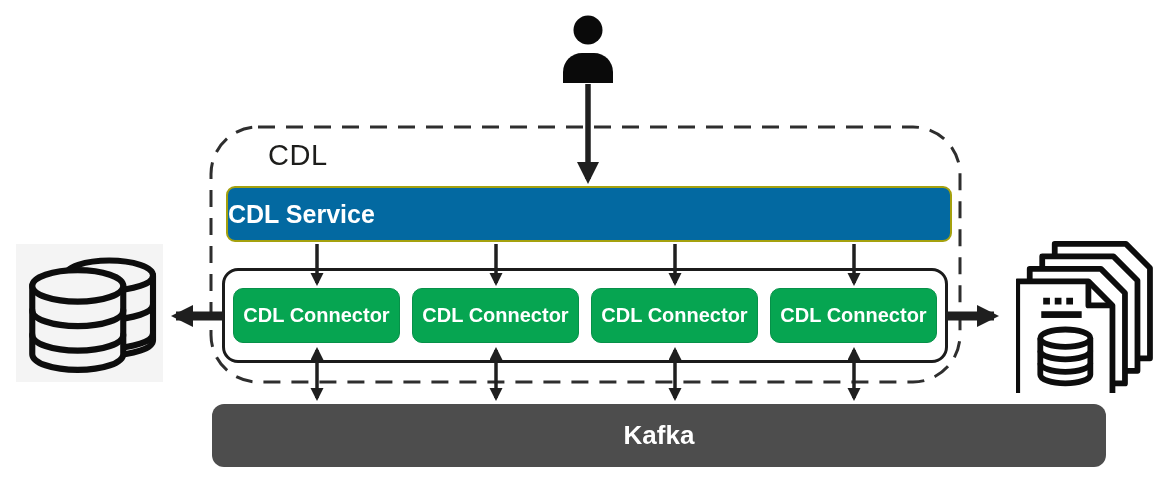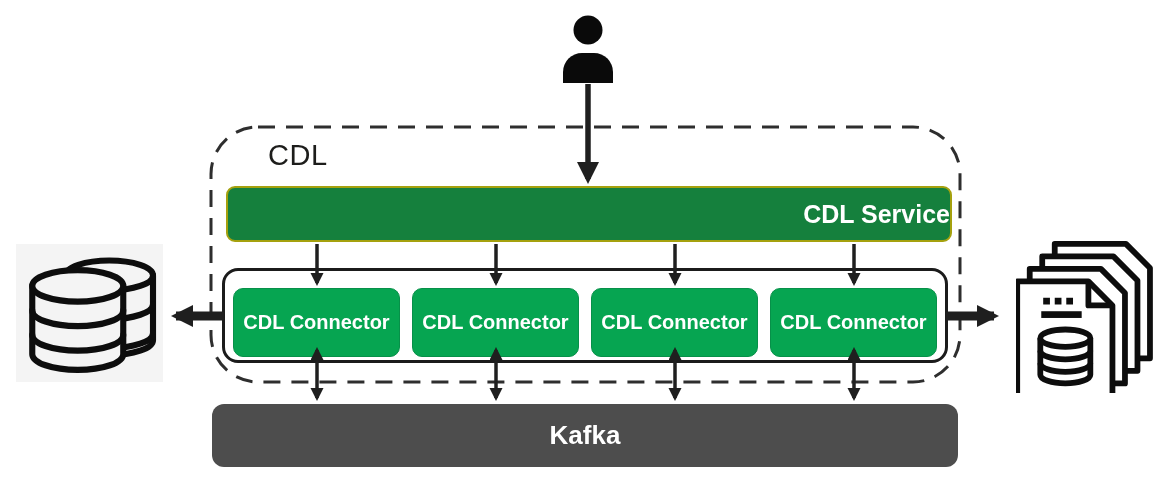--- a/index.html
+++ b/index.html
@@ -1,29 +1,29 @@
 <!DOCTYPE html>
 <html><head>
 <meta charset="utf-8">
 <style>
   html,body{margin:0;padding:0;background:#ffffff;}
   body{font-family:"Liberation Sans", sans-serif;}
   .canvas{position:relative;width:1171px;height:502px;background:#ffffff;overflow:hidden;}
   .abs{position:absolute;}
   .overlay{position:absolute;left:0;top:0;width:1171px;height:502px;pointer-events:none;z-index:5;}
   .group-label{left:268px;top:139px;font-size:29px;font-weight:400;color:#1d1d1b;letter-spacing:0.5px;z-index:2;}
-  .service-bar{left:226px;top:186px;width:726px;height:56px;background:#15803d;border:2px solid #a5a10e;border-radius:9px;
-    display:flex;align-items:center;justify-content:flex-end;z-index:2;box-sizing:border-box;}
+  .service-bar{left:226px;top:186px;width:726px;height:56px;background:#0369a1;border:2px solid #a5a10e;border-radius:9px;
+    display:flex;align-items:center;justify-content:flex-start;z-index:2;box-sizing:border-box;}
   .service-bar span{color:#ffffff;font-size:25px;font-weight:700;}
   .connector-shell{left:222px;top:268px;width:726px;height:95px;background:#ffffff;border:3px solid #1b1b1b;border-radius:16px;z-index:2;box-sizing:border-box;}
-  .connector{top:288px;width:167px;height:69px;background:#06a551;border:1px solid #079049;border-radius:10px;
+  .connector{top:288px;width:167px;height:55px;background:#06a551;border:1px solid #079049;border-radius:10px;
     display:flex;align-items:center;justify-content:center;z-index:3;box-sizing:border-box;}
   .connector span{color:#ffffff;font-size:20px;font-weight:700;white-space:nowrap;}
   .c1{left:233px;} .c2{left:412px;} .c3{left:591px;} .c4{left:770px;}
-  .kafka-bar{left:212px;top:404px;width:746px;height:63px;background:#4d4d4d;border-radius:12px;
+  .kafka-bar{left:212px;top:404px;width:894px;height:63px;background:#4d4d4d;border-radius:12px;
     display:flex;align-items:center;justify-content:center;z-index:2;}
   .kafka-bar span{color:#ffffff;font-size:26px;font-weight:700;}
   .user-icon{left:559px;top:13px;z-index:2;}
   .db-icon-wrap{left:16px;top:244px;width:147px;height:138px;background:#f4f4f4;z-index:2;
     display:flex;align-items:center;justify-content:center;}
   .docs-icon-wrap{left:1016px;top:241px;z-index:2;}
 </style>
 </head>
 <body>
 

